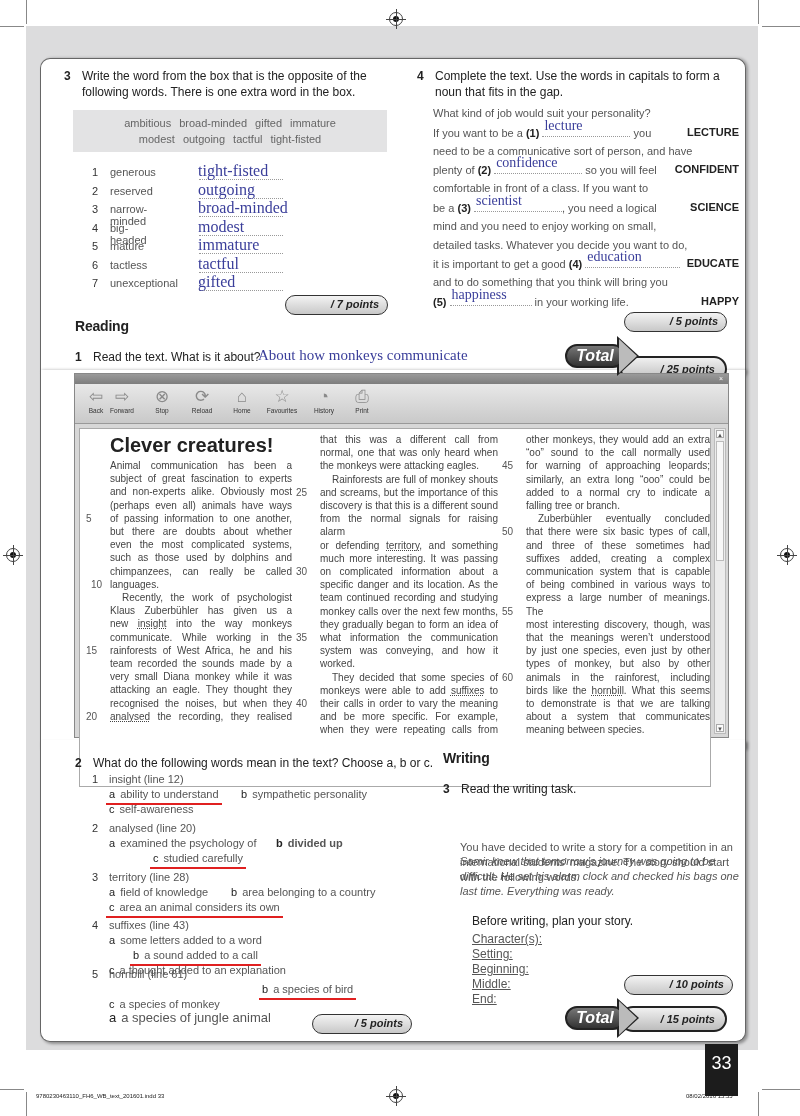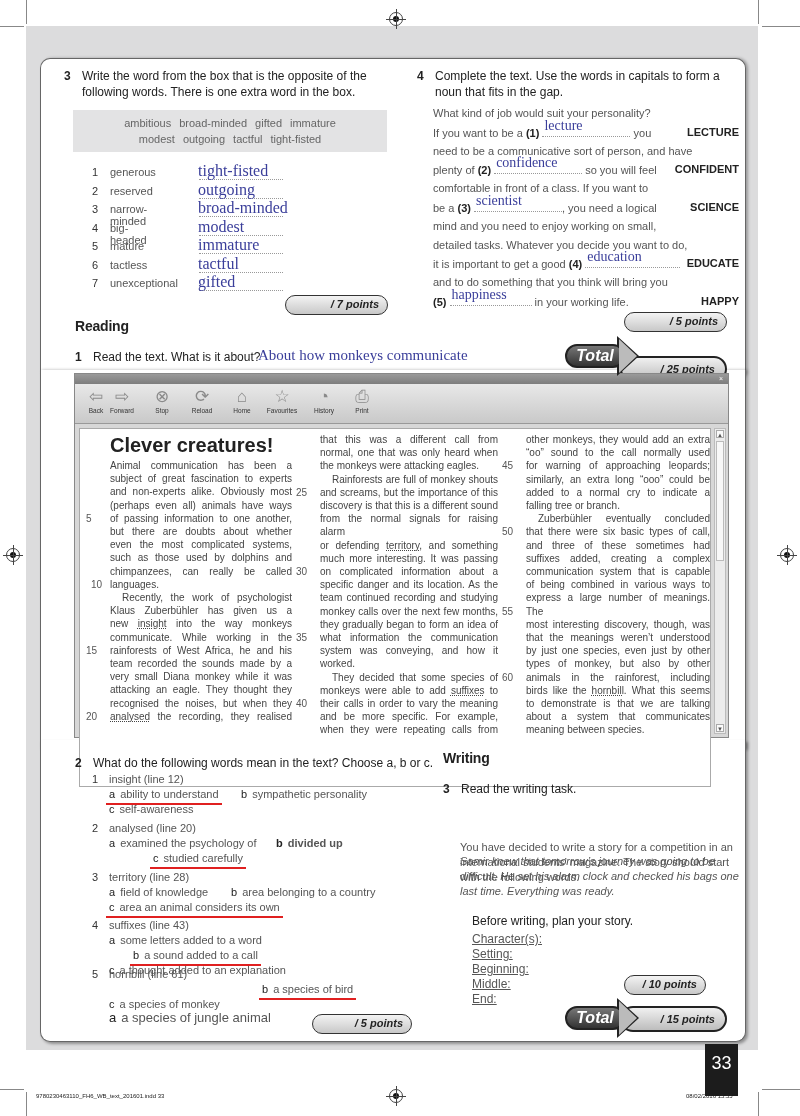--- a/index.html
+++ b/index.html
@@ -350,21 +350,21 @@
 <div class="w-text" style="top:840px;">You have decided to write a story for a competition in an international students’ magazine. The story should start with the following words.</div>
 <div class="w-text" style="top:854px;font-style:italic;">Samir knew that tomorrow’s journey was going to be difficult. He set his alarm clock and checked his bags one last time. Everything was ready.</div>
 <div class="w-plan qtext" style="top:913px;color:#222;">Before writing, plan your story.</div>
 <div class="w-plan" id="planlist" style="top:932px;text-decoration:underline;">
     <div style="height: 15px; line-height: 15px;">Character(s):</div>
     <div style="height: 15px; line-height: 15px;">Setting:</div>
     <div style="height: 15px; line-height: 15px;">Beginning:</div>
     <div style="height: 15px; line-height: 15px;">Middle:</div>
     <div style="height: 15px; line-height: 15px;">End:</div>
   </div>
-<div class="pill" style="left:624px;top:975px;width:82px;">/ 10 points</div>
+<div class="pill" style="left:624px;top:975px;width:109px;">/ 10 points</div>
 
 <div class="total" style="left:565px;top:1004px;">
   <div class="tag">Total</div>
   <div class="arrow"></div>
   <div class="arrow-in"></div>
   <div class="box" style="left:55px;top:2px;width:107px;">/ 15 points</div>
 </div>
 
 <div class="pageno">33</div>
 <div class="slug" style="left:36px;">9780230463110_FH6_WB_text_201601.indd   33</div>

